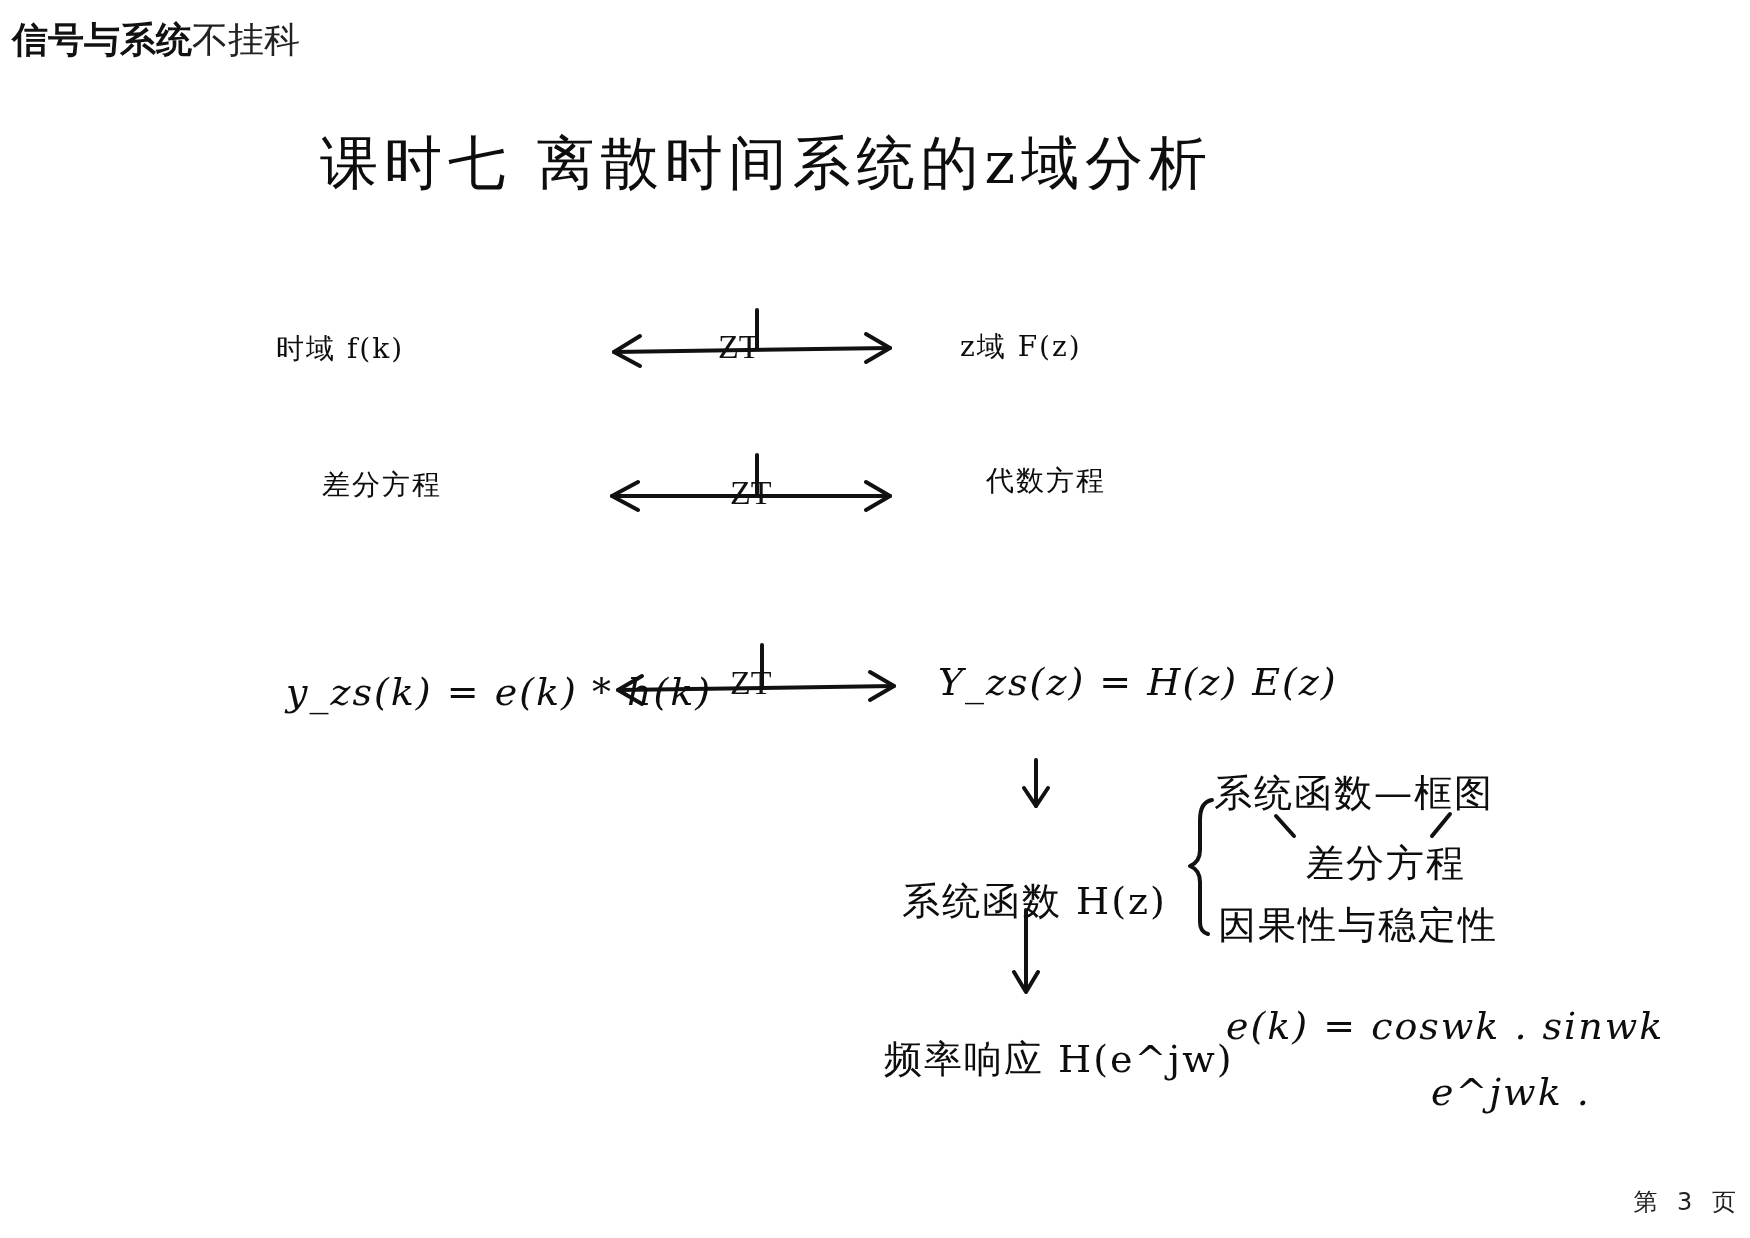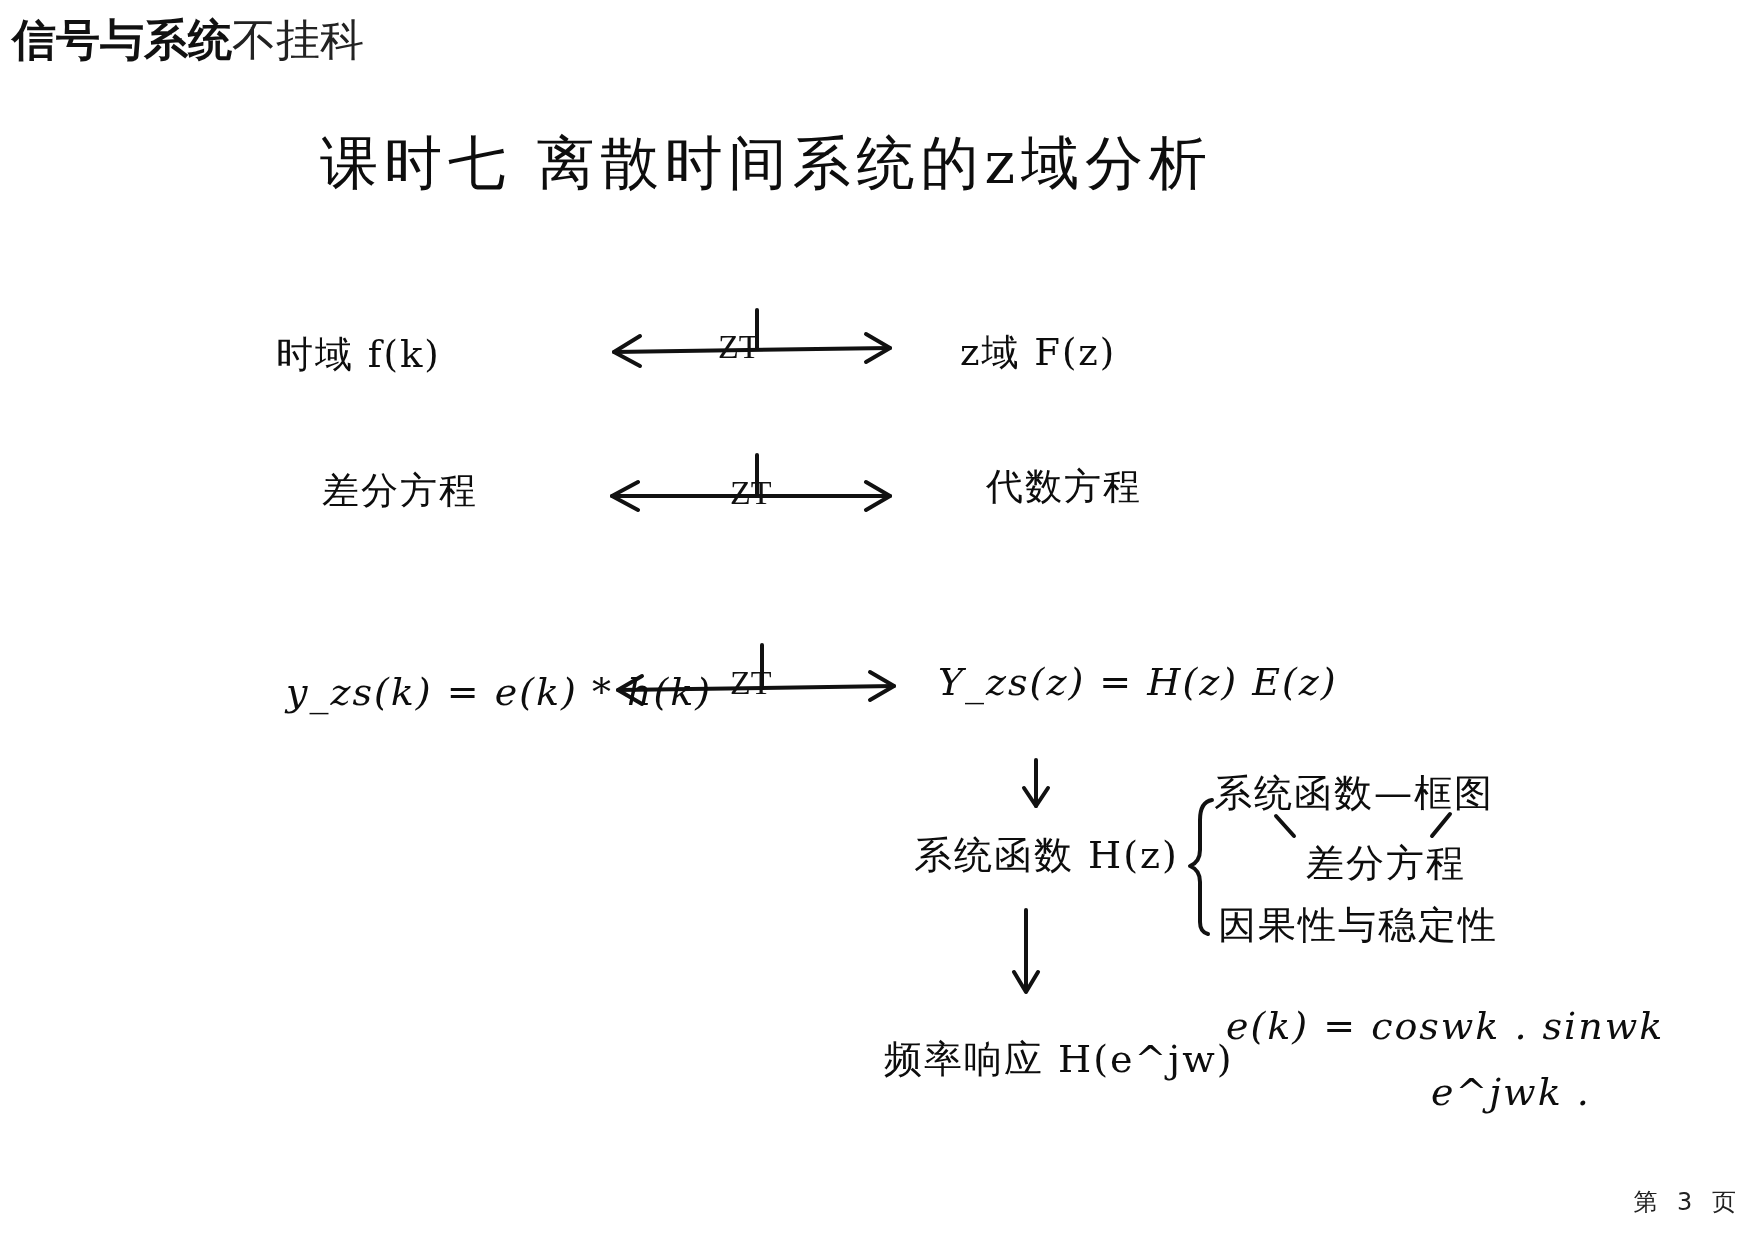--- a/index.html
+++ b/index.html
@@ -1,26 +1,26 @@
 <!DOCTYPE html>
 <html><head>
 <meta charset="utf-8">
 <style>
   html, body { margin: 0; padding: 0; }
   body {
     width: 1750px; height: 1238px; background: #ffffff; position: relative; overflow: hidden;
     font-family: "DejaVu Sans", sans-serif; color: #111;
   }
   .abs { position: absolute; white-space: nowrap; }
-  .header { left: 12px; top: 18px; font-size: 44px; line-height: 44px; font-family: "DejaVu Sans", sans-serif; }
+  .header { left: 12px; top: 18px; font-size: 36px; line-height: 44px; font-family: "DejaVu Sans", sans-serif; }
   .header .bold { font-weight: bold; color: #111; }
   .header .light { font-weight: normal; color: #222; }
   .hand { font-family: "DejaVu Serif", serif; color: #0d0d0d; letter-spacing: 2px; }
   .title { left: 320px; top: 125px; font-size: 58px; letter-spacing: 6px; text-align: center; }
-  .row-text { font-size: 37px; }
+  .row-text { font-size: 28px; }
   .math { font-family: "DejaVu Serif", serif; font-style: italic; }
   .arrow-label { font-size: 34px; font-family: Liberation Serif, serif; margin-top: 28px; }
   .small { font-size: 38px; }
   .page-num { right: 8px; top: 1186px; font-size: 24px; letter-spacing: 6px; font-family: "DejaVu Sans", sans-serif; color: #222; }
   svg { position: absolute; left: 0; top: 0; overflow: visible; }
 </style>
 </head>
 <body>
 
 <div class="abs header">
@@ -76,21 +76,21 @@
 
 <div class="abs hand row-text" style="left:276px; top:330px;">时域  f(k)</div>
 <div class="abs hand row-text" style="left:960px; top:320px;margin-top:8px;">z域  F(z)</div>
 
 <div class="abs hand row-text" style="left:322px; top:466px;">差分方程</div>
 <div class="abs hand row-text" style="left:974px; top:462px;margin-left:12px;">代数方程</div>
 
 <div class="abs hand small math" style="left:286px; top:670px;">y_zs(k) = e(k) * h(k)</div>
 <div class="abs hand small math" style="left:938px; top:660px;">Y_zs(z) = H(z) E(z)</div>
 
-<div class="abs hand small" style="left:902px; top:830px;margin-left:12px;">系统函数  H(z)</div>
+<div class="abs hand small" style="left:902px; top:876px;">系统函数  H(z)</div>
 <div class="abs hand small" style="left:1214px; top:768px;">
   <span>系统函数</span><span>—</span><span>框图</span>
 </div>
 <div class="abs hand small" style="left:1306px; top:838px;">差分方程</div>
 <div class="abs hand small" style="left:1218px; top:900px;">因果性与稳定性</div>
 
 <div class="abs hand small" style="left:884px; top:1034px;text-align:center;">频率响应  H(e^jw)</div>
 <div class="abs hand small math" style="left:1226px; top:1004px;">e(k) = coswk . sinwk</div>
 <div class="abs hand small math" style="left:1392px; top:1070px;margin-left:39px;">e^jwk .</div>
 

